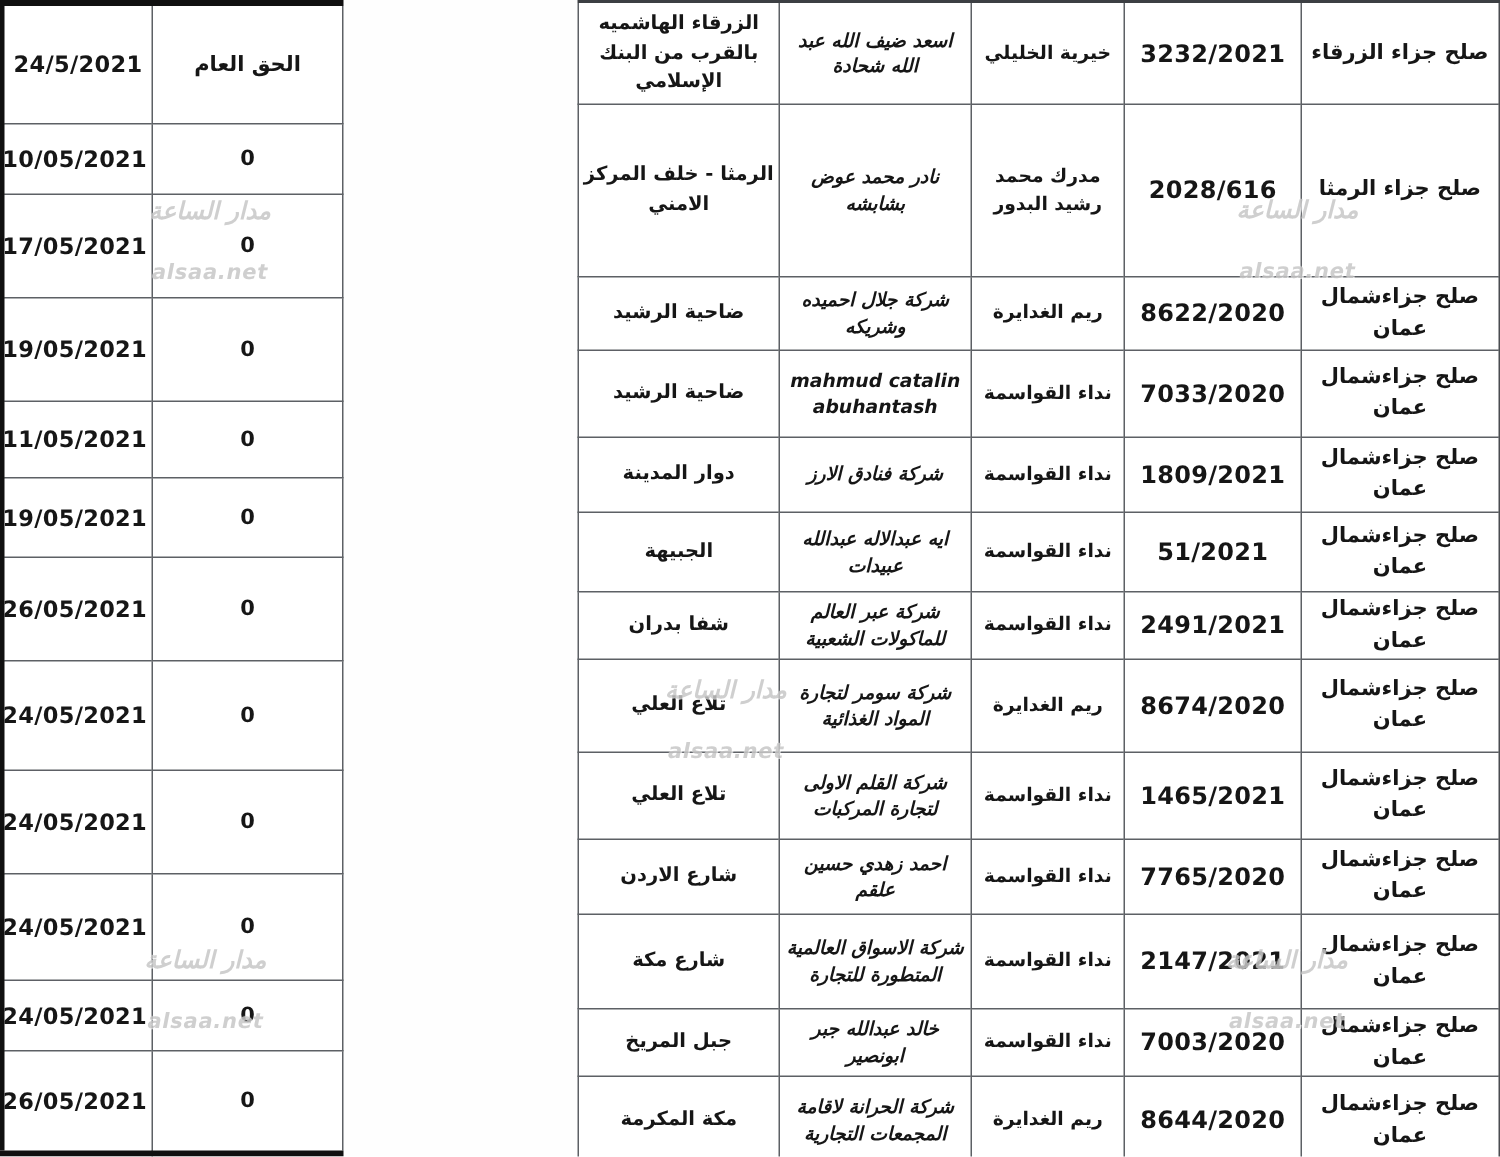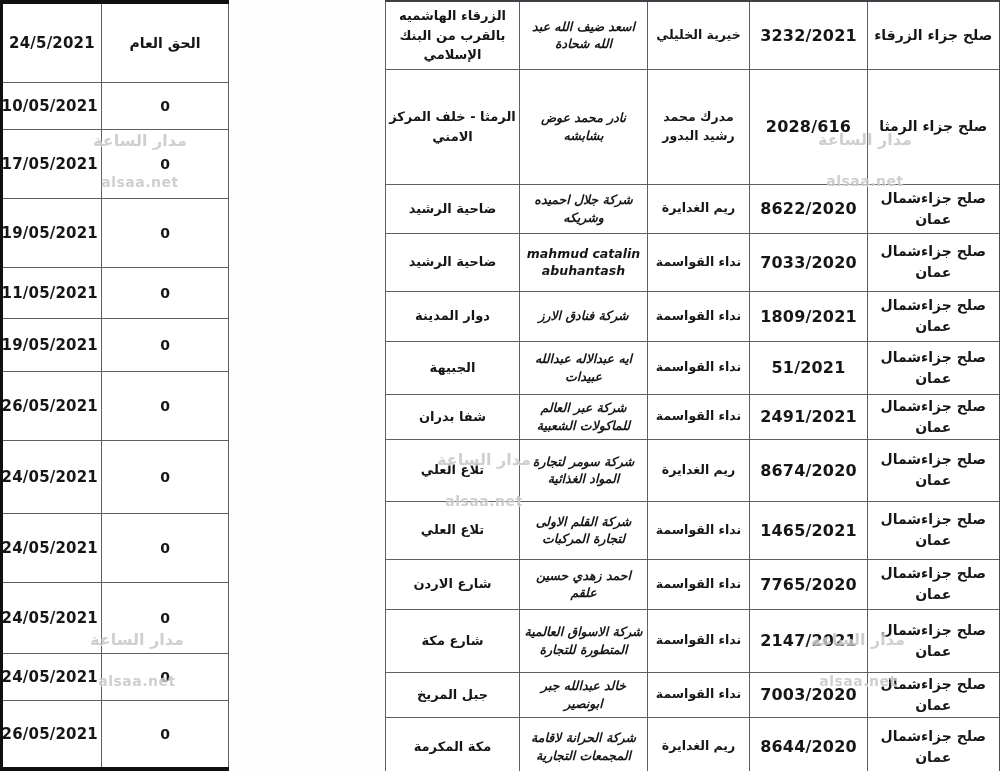--- a/index.html
+++ b/index.html
@@ -32,20 +32,21 @@
   .case-cell{font-size:16px;letter-spacing:.2px;white-space:nowrap;}
   .prosecutor-cell{font-size:12.5px;line-height:1.5;}
   .defendant-cell{font-size:12.5px;line-height:1.4;font-style:italic;}
   .address-cell{font-size:13px;line-height:1.5;}
   
   .wm{
     position:absolute;text-align:center;pointer-events:none;z-index:5;
     color:#c7c7c7;opacity:.85;font-weight:bold;line-height:1.25;
     text-shadow:0 0 1px #ffffff, 1px 1px 0 rgba(255,255,255,.7);
     white-space:nowrap;
+    font-style:italic;
   }
   .wm .l1{display:block;font-size:16px;}
   .wm .l2{display:block;font-size:14px;letter-spacing:.5px;margin-top:23px;}
   #wm1{left:88px;top:131px;width:104px;}
   #wm2{left:812px;top:130px;width:106px;}
   #wm3{left:436px;top:450px;width:96px;}
   #wm4{left:84px;top:630px;width:106px;}
   #wm5{left:788px;top:630px;width:140px;}
 </style>
 </head>

